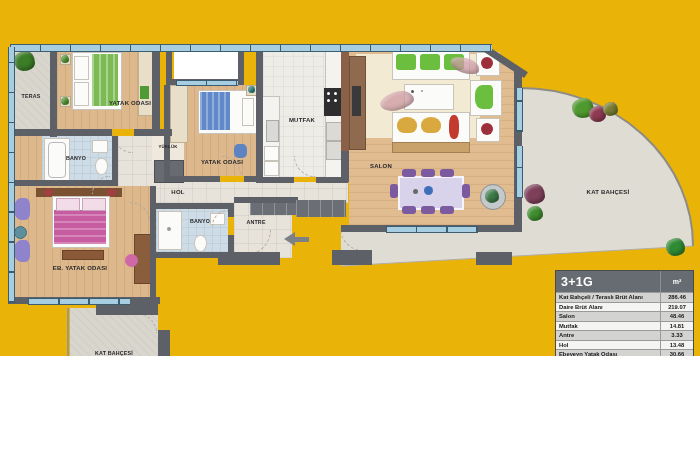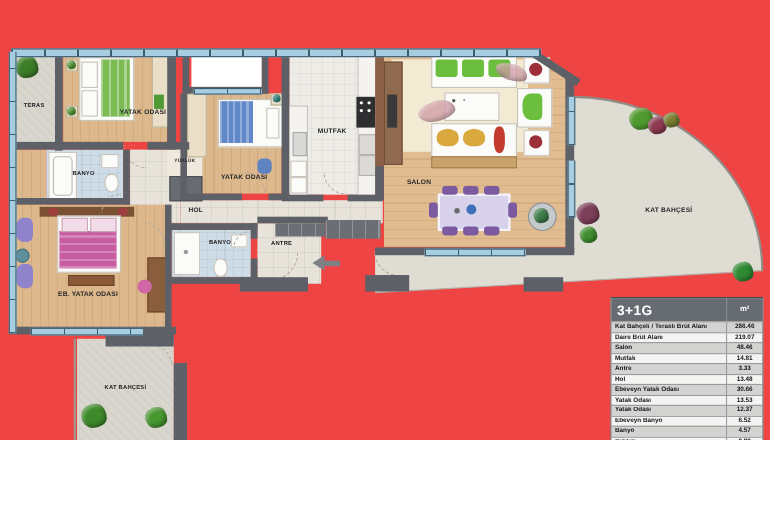--- a/index.html
+++ b/index.html
@@ -1,16 +1,16 @@
 <!DOCTYPE html>
 <html><head>
 <meta charset="utf-8">
 <style>
   html,body{margin:0;padding:0;background:#fff;}
-  .canvas{position:relative;width:700px;height:400px;background:#ef4444;overflow:hidden;
+  .canvas{position:relative;width:700px;height:356px;background:#eab308;overflow:hidden;
           font-family:"Liberation Sans",sans-serif;}
   .abs{position:absolute;}
   .wall{position:absolute;background:#5d6066;}
   .wallp{position:absolute;background:#6b6f75;
          background-image:repeating-linear-gradient(90deg,rgba(255,255,255,.25) 0 1px,transparent 1px 12px);}
   .brown{position:absolute;background:#8a6048;}
   .blue{position:absolute;background:#a6cde0;border-top:1px solid #3c5d70;border-bottom:1px solid #3c5d70;
         background-image:repeating-linear-gradient(90deg,#3c5d70 0 1.5px,transparent 1.5px 30px);}
   .bluev{position:absolute;background:#a6cde0;border-left:1px solid #3c5d70;border-right:1px solid #3c5d70;
         background-image:repeating-linear-gradient(0deg,#3c5d70 0 1.5px,transparent 1.5px 30px);}

